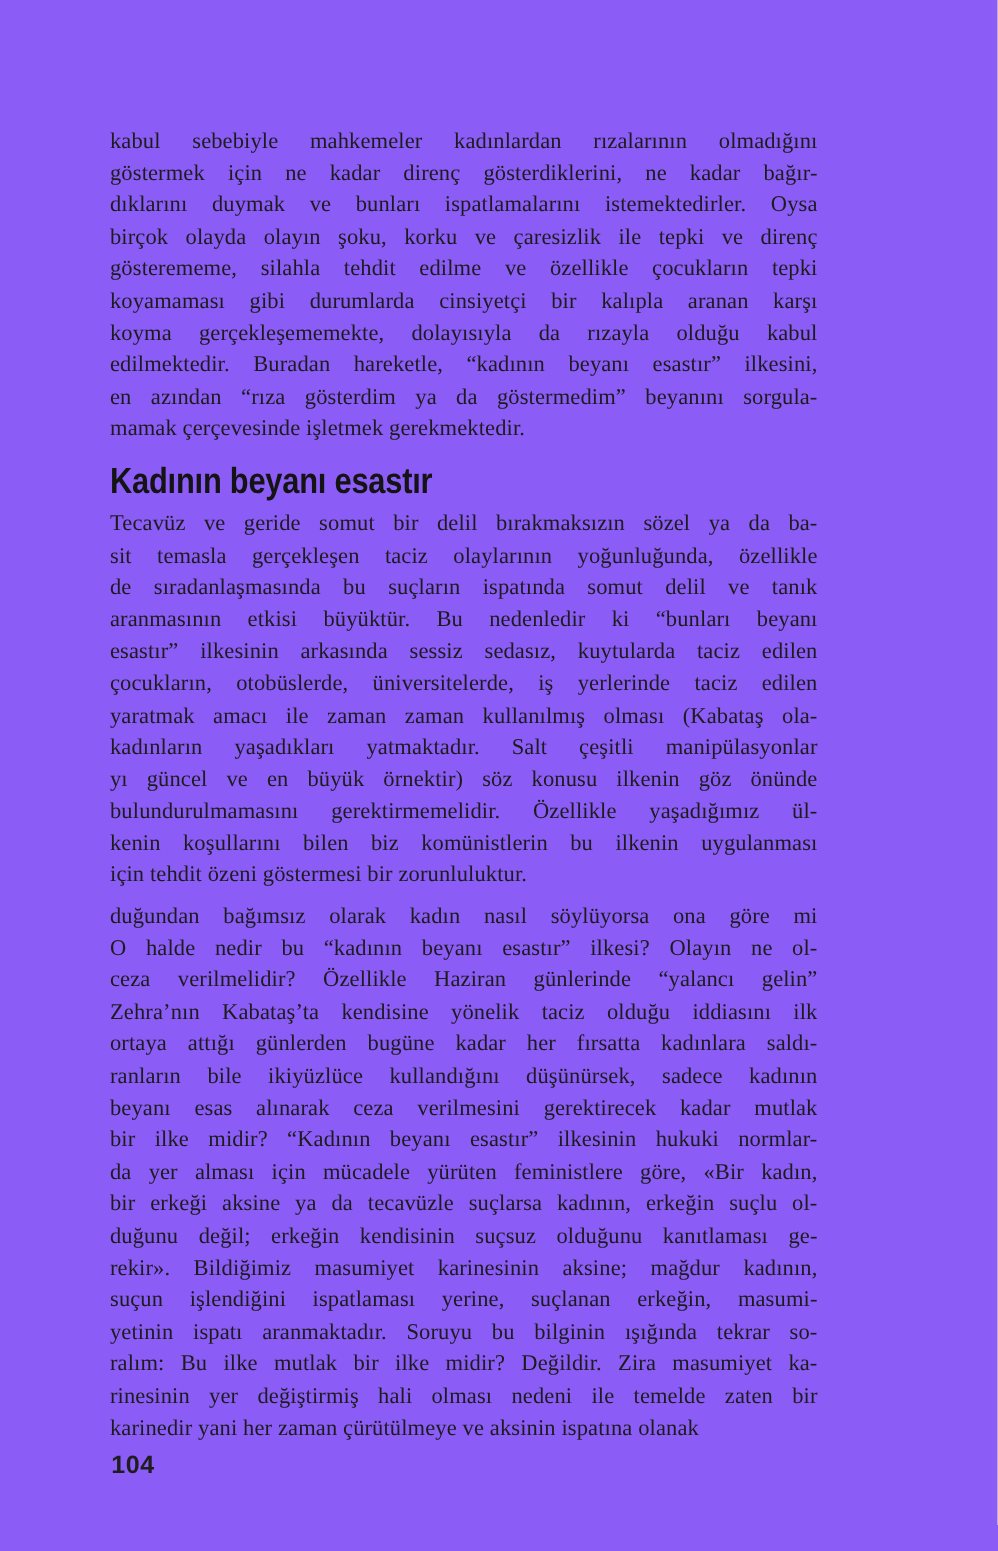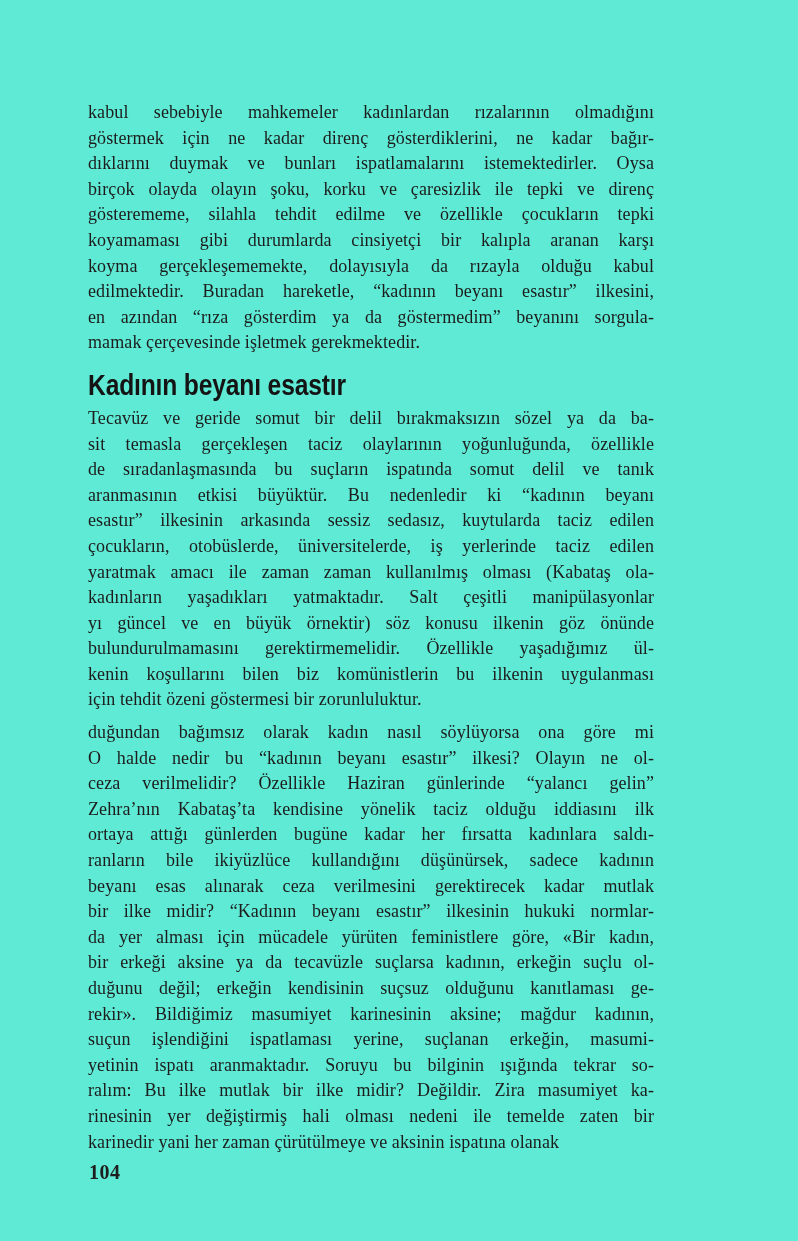--- a/index.html
+++ b/index.html
@@ -1,20 +1,20 @@
 <!DOCTYPE html>
 <html lang="tr"><head>
 <meta charset="utf-8">
 <style>
   html, body { margin: 0; padding: 0; background: #e8e8e8; }
   .page {
     position: relative;
     width: 798px;
     height: 1241px;
-    background: #5eead4;
+    background: #8b5cf6;
     margin: 0 auto;
     overflow: hidden;
     font-family: "Liberation Serif", serif;
   }
   .text-block {
     position: absolute;
     left: 88px;
     top: 100px;
     width: 566px;
     color: #1c1c1c;
@@ -41,21 +41,21 @@
     color: #141414;
     transform: scaleX(0.85);
     transform-origin: 0 50%;
     white-space: nowrap;
     letter-spacing: -0.2px;
   }
   .page-number {
     position: absolute;
     left: 89px;
     top: 1160px;
-    font-family: Liberation Serif, serif;
+    font-family: Liberation Sans, sans-serif;
     font-weight: bold;
     font-size: 20px;
     line-height: 24px;
     color: #1e1e1e;
     letter-spacing: 0.5px;
   }
 </style>
 </head>
 <body>
 
@@ -75,21 +75,21 @@
         <div class="line">en azından “rıza gösterdim ya da göstermedim” beyanını sorgula-</div>
         <div class="line last">mamak çerçevesinde işletmek gerekmektedir.</div>
       </div>
 
     <h2 class="section-heading">Kadının beyanı esastır</h2>
 
     <div class="para" data-para="1">
         <div class="line">Tecavüz ve geride somut bir delil bırakmaksızın sözel ya da ba-</div>
         <div class="line">sit temasla gerçekleşen taciz olaylarının yoğunluğunda, özellikle</div>
         <div class="line">de sıradanlaşmasında bu suçların ispatında somut delil ve tanık</div>
-        <div class="line">aranmasının etkisi büyüktür. Bu nedenledir ki “kadının beyanı</div>
+        <div class="line">aranmasının etkisi büyüktür. Bu nedenledir ki “bunları beyanı</div>
         <div class="line">esastır” ilkesinin arkasında sessiz sedasız, kuytularda taciz edilen</div>
         <div class="line">çocukların, otobüslerde, üniversitelerde, iş yerlerinde taciz edilen</div>
         <div class="line">yaratmak amacı ile zaman zaman kullanılmış olması (Kabataş ola-</div>
         <div class="line">kadınların yaşadıkları yatmaktadır. Salt çeşitli manipülasyonlar</div>
         <div class="line">yı güncel ve en büyük örnektir) söz konusu ilkenin göz önünde</div>
         <div class="line">bulundurulmamasını gerektirmemelidir. Özellikle yaşadığımız ül-</div>
         <div class="line">kenin koşullarını bilen biz komünistlerin bu ilkenin uygulanması</div>
         <div class="line last">için tehdit özeni göstermesi bir zorunluluktur.</div>
       </div>
 

